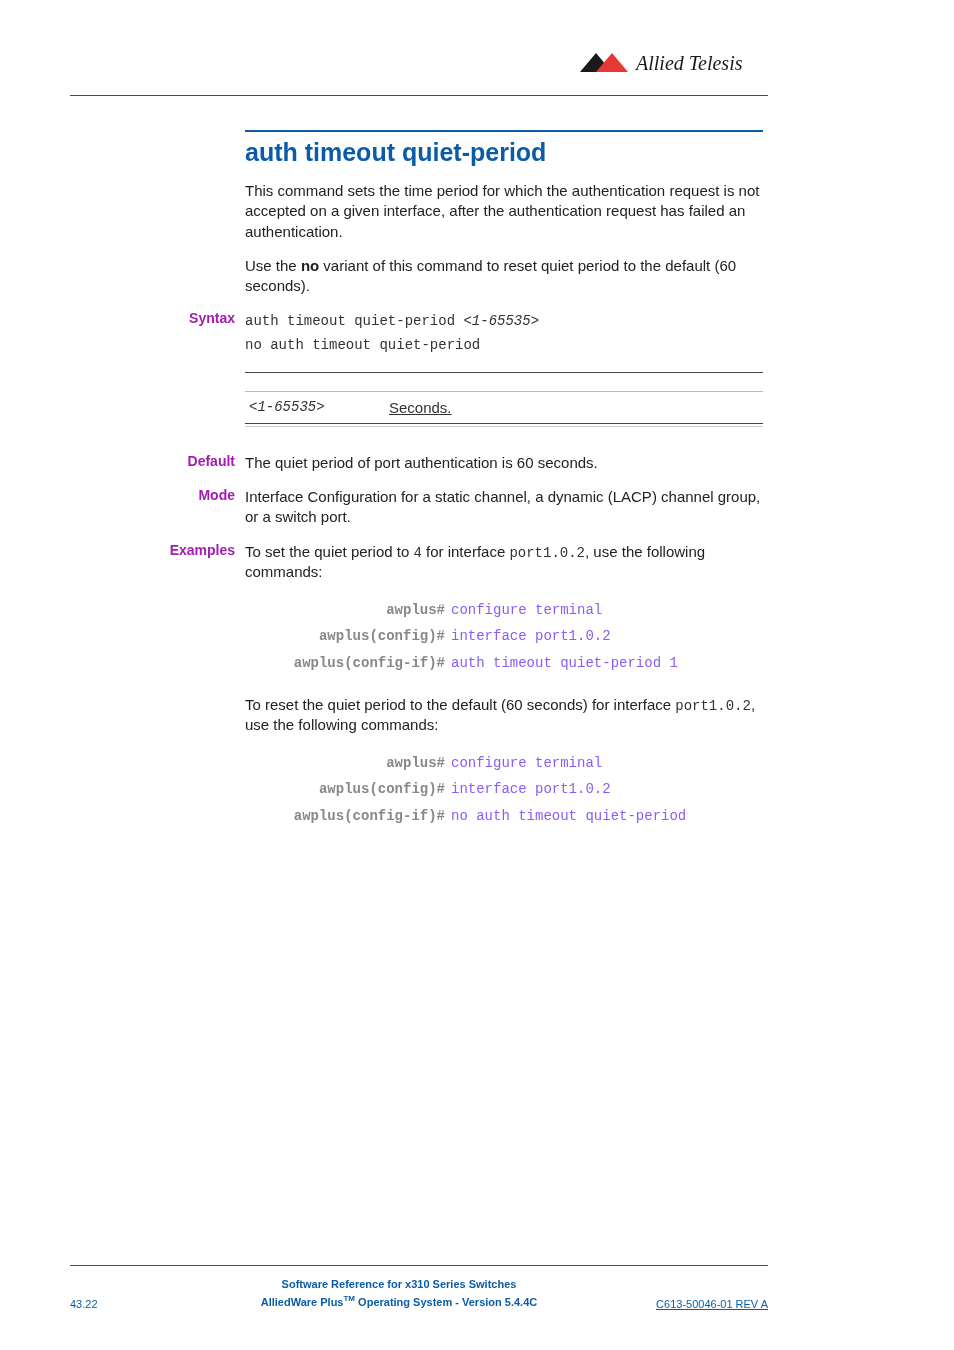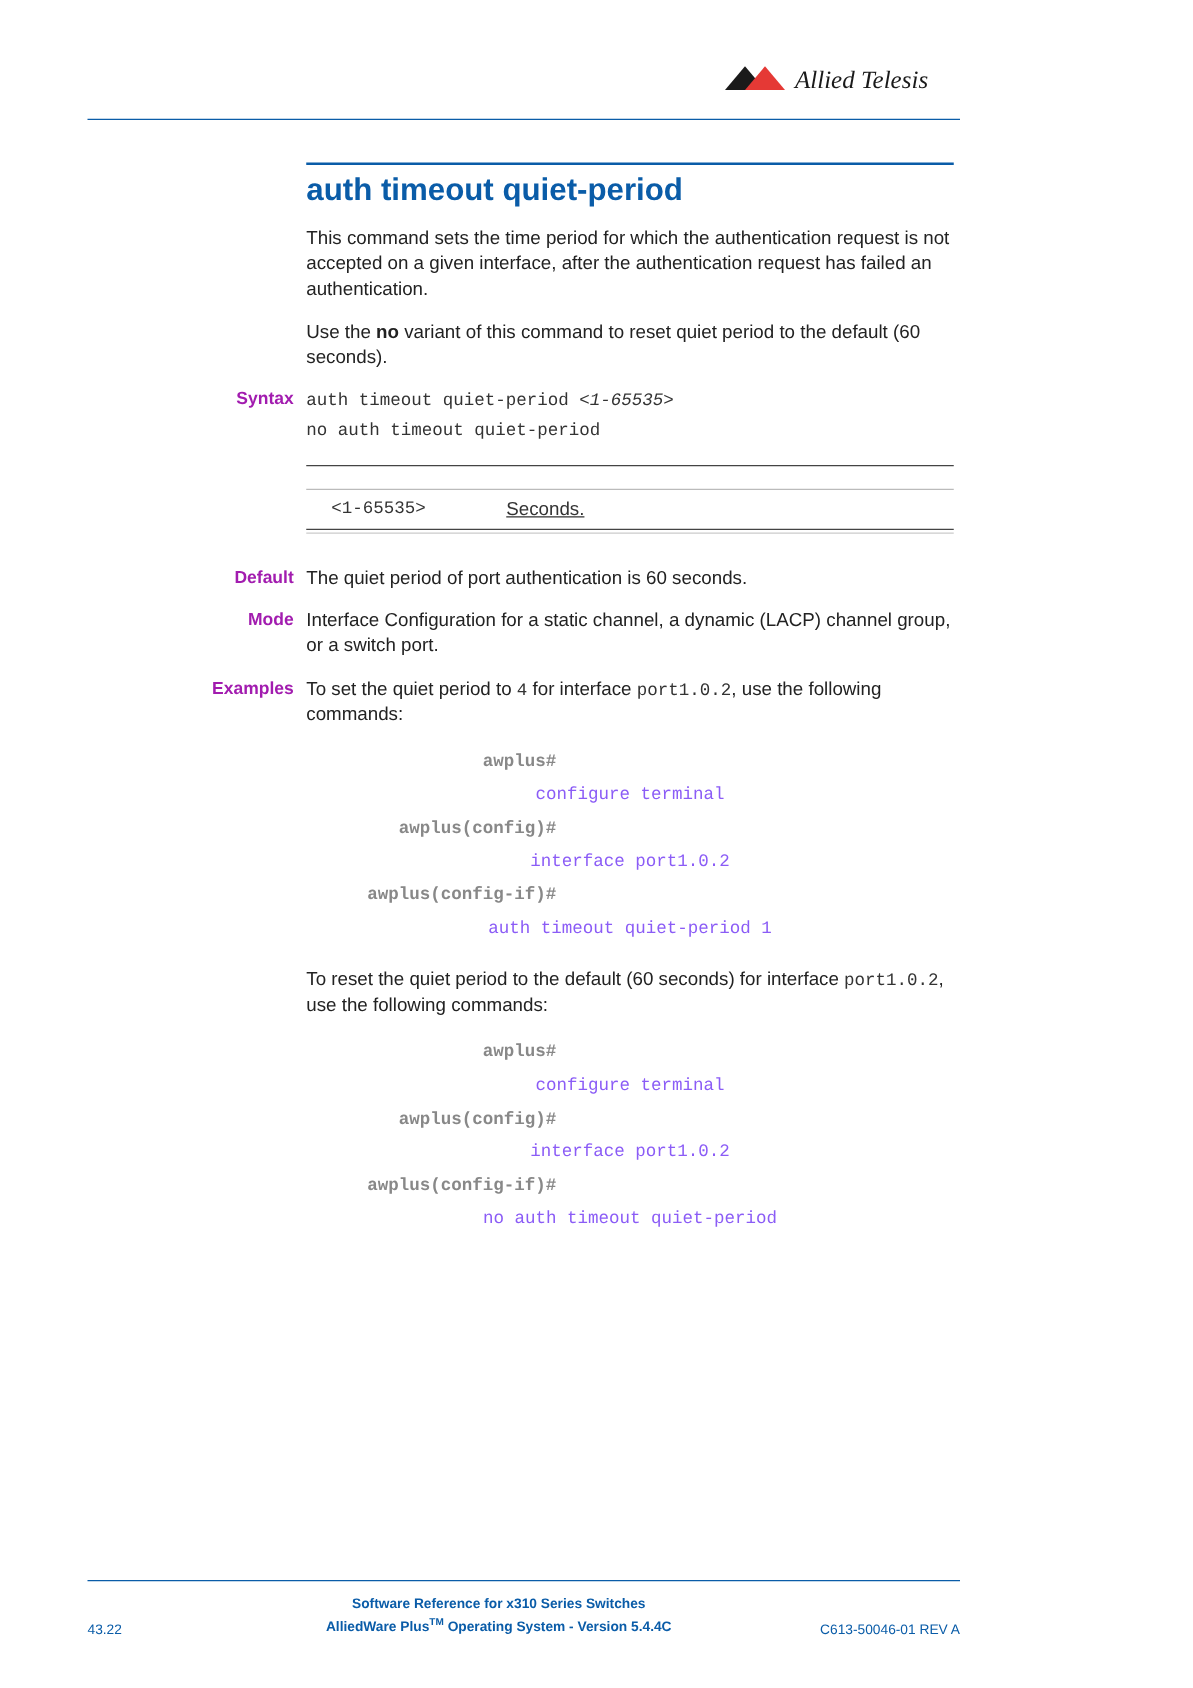--- a/index.html
+++ b/index.html
@@ -83,38 +83,37 @@
   }
   .param-rule-top { border-top: 1px solid #444; height:0; }
   .param-rule-shadow { border-top: 1px solid #bbb; height:0; margin-top:18px; }
   .param-row {
     display: flex;
     padding: 7px 4px;
   }
   .param-left {
     width: 140px;
     font-family: "Courier New", monospace;
-    font-size: 14px;
-    margin-left: 16px;
+    font-style: italic;
+    font-size: 14px;
   }
   .param-right {
     font-size: 15px;
     text-decoration: underline;
   }
   .param-rule-bot { border-top: 1px solid #444; height:0; }
   .param-rule-bot-shadow { border-top: 1px solid #ccc; height:0; margin-top:2px; }
   .cli-block {
     margin: 8px 0 18px 0;
   }
   .cli-line {
     display: flex;
     font-family: "Courier New", monospace;
     font-size: 14px;
     line-height: 1.9;
-    flex-direction: column;
   }
   .cli-prompt {
     width: 200px;
     text-align: right;
     color: #888;
     padding-right: 6px;
     font-weight: bold;
   }
   .cli-cmd {
     color: #8b5cf6;
@@ -131,21 +130,21 @@
     margin-bottom: 10px;
   }
   .footer-grid {
     display: flex;
     justify-content: space-between;
     align-items: flex-end;
     font-size: 11px;
   }
   .footer-left { color: #0a5ca8; width:120px; }
   .footer-center { text-align: center; color: #0a5ca8; flex:1; line-height:1.5;font-weight:bold; }
-  .footer-right { color: #0a5ca8; width:160px; text-align:right; }
+  .footer-right { color: #0a5ca8; width:160px; text-align:right;text-decoration:underline; }
   sup { font-size: 8px; }
 </style>
 </head>
 <body>
 
 <div class="page">
 
   <div class="header-logo">
     <svg width="190" height="28" viewBox="0 0 190 28">
       <polygon points="2,22 18,3 34,22" fill="#1a1a1a"></polygon>

